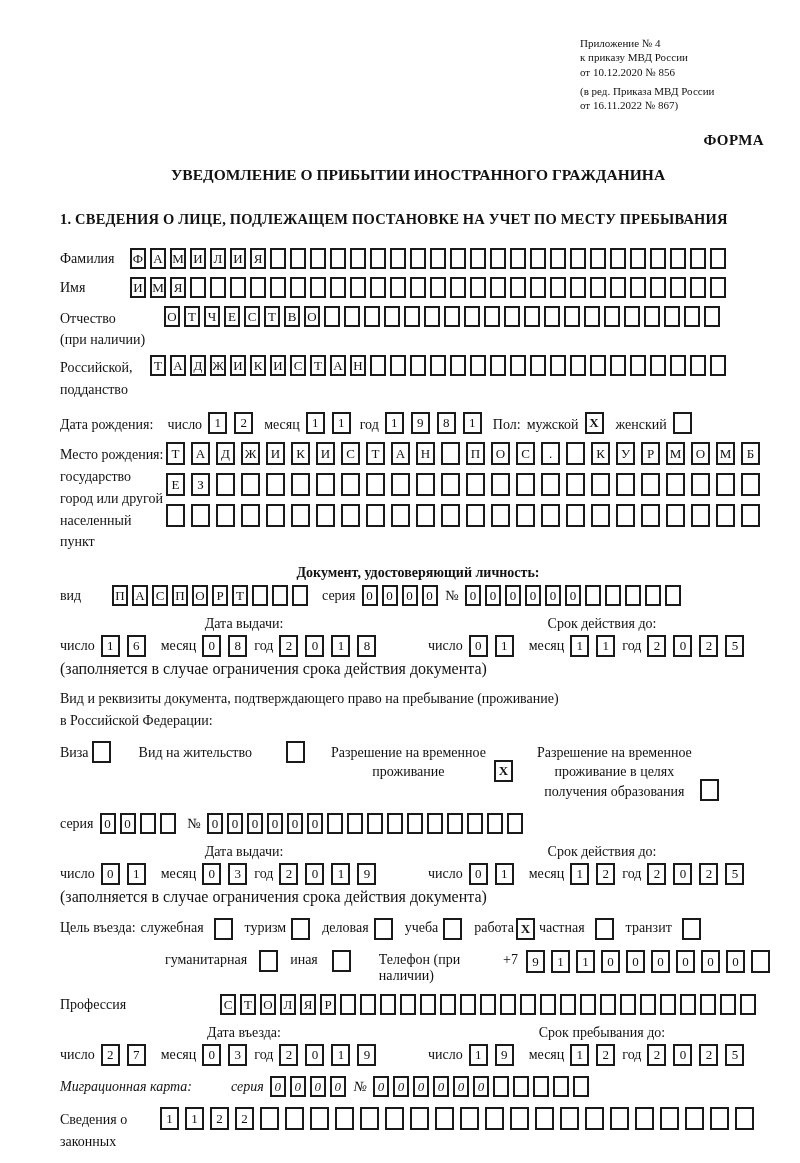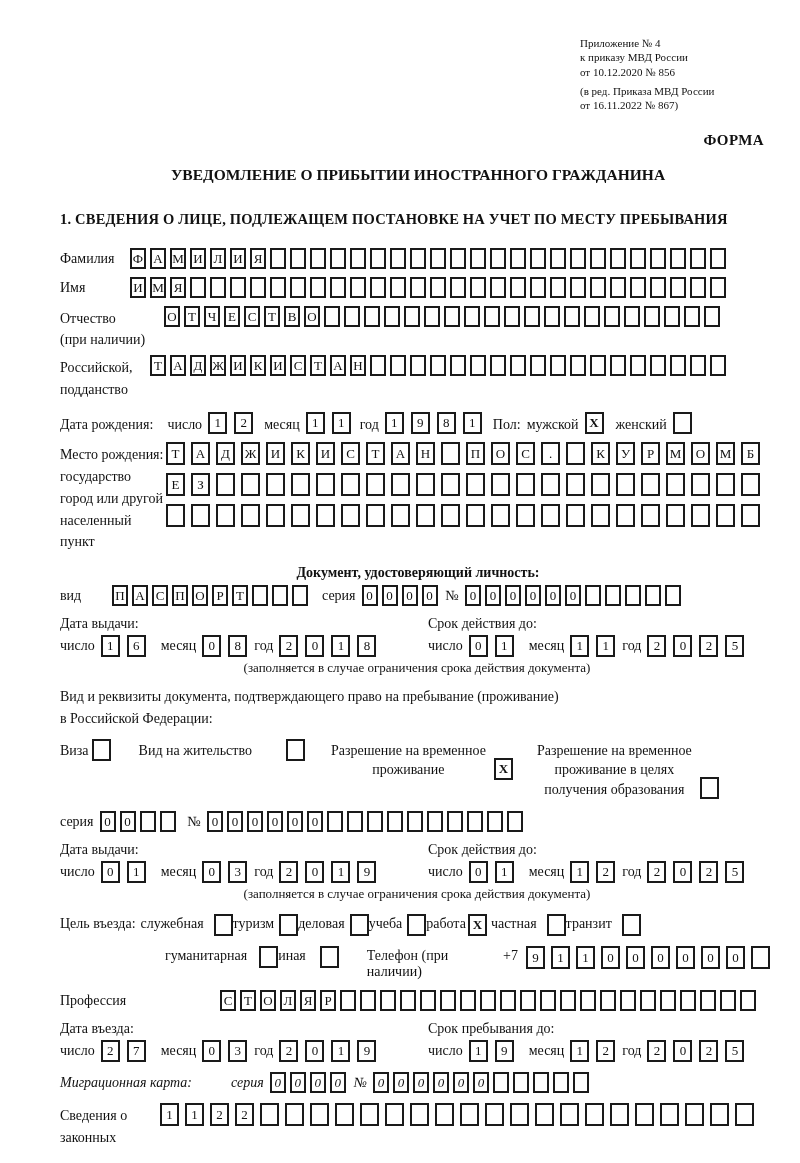--- a/index.html
+++ b/index.html
@@ -37,36 +37,36 @@
   .stack { display: flex; flex-direction: column; }
   .stack .cells { margin-top: 0; }
   .stack .cells + .cells { margin-top: 8px; }
 
   .center-bold { text-align: center; font-weight: bold; margin-top: 12px; font-size: 14px; }
 
   .dlabel { flex: none; padding-top: 3px; margin-right: 6px; }
   .dates { display: flex; margin-top: 10px; }
   .dcol1 { width: 368px; }
   .dcol2 { flex: 1; }
-  .dhead { margin-bottom: 3px; }
+  .dhead { text-align: center; margin-bottom: 3px; }
   .drow { display: flex; align-items: flex-start; }
-  .note { font-size: 13px; text-align: center; margin-top: 3px; padding-right: 2px; }
+  .note { font-size: 16px; text-align: left; margin-top: 3px; padding-right: 2px; }
 
   .para { margin-top: 10px; line-height: 1.6; }
 
   .viza-row { display: flex; align-items: flex-start; margin-top: 8px; }
   .viza-item { display: flex; align-items: flex-end; }
   .viza-item .txt { padding-top: 2px; line-height: 1.4; }
   .viza-item .txt.c { text-align: center; }
   .viza-item .cbox { margin-left: 8px; }
 
   .purpose-row { display: flex; align-items: flex-start; margin-top: 12px; }
   .purpose-row .txt { padding-top: 2px; }
   .purpose-row .cbox { margin-left: 5px; }
-  .purpose-row .sp { }
+  .purpose-row .sp { margin-left: 12px; }
 </style>
 </head>
 <body>
 
 <div class="annex">
   <div>Приложение № 4</div>
   <div>к приказу МВД России</div>
   <div>от 10.12.2020 № 856</div>
   <div class="gap">(в ред. Приказа МВД России</div>
   <div>от 16.11.2022 № 867)</div>

